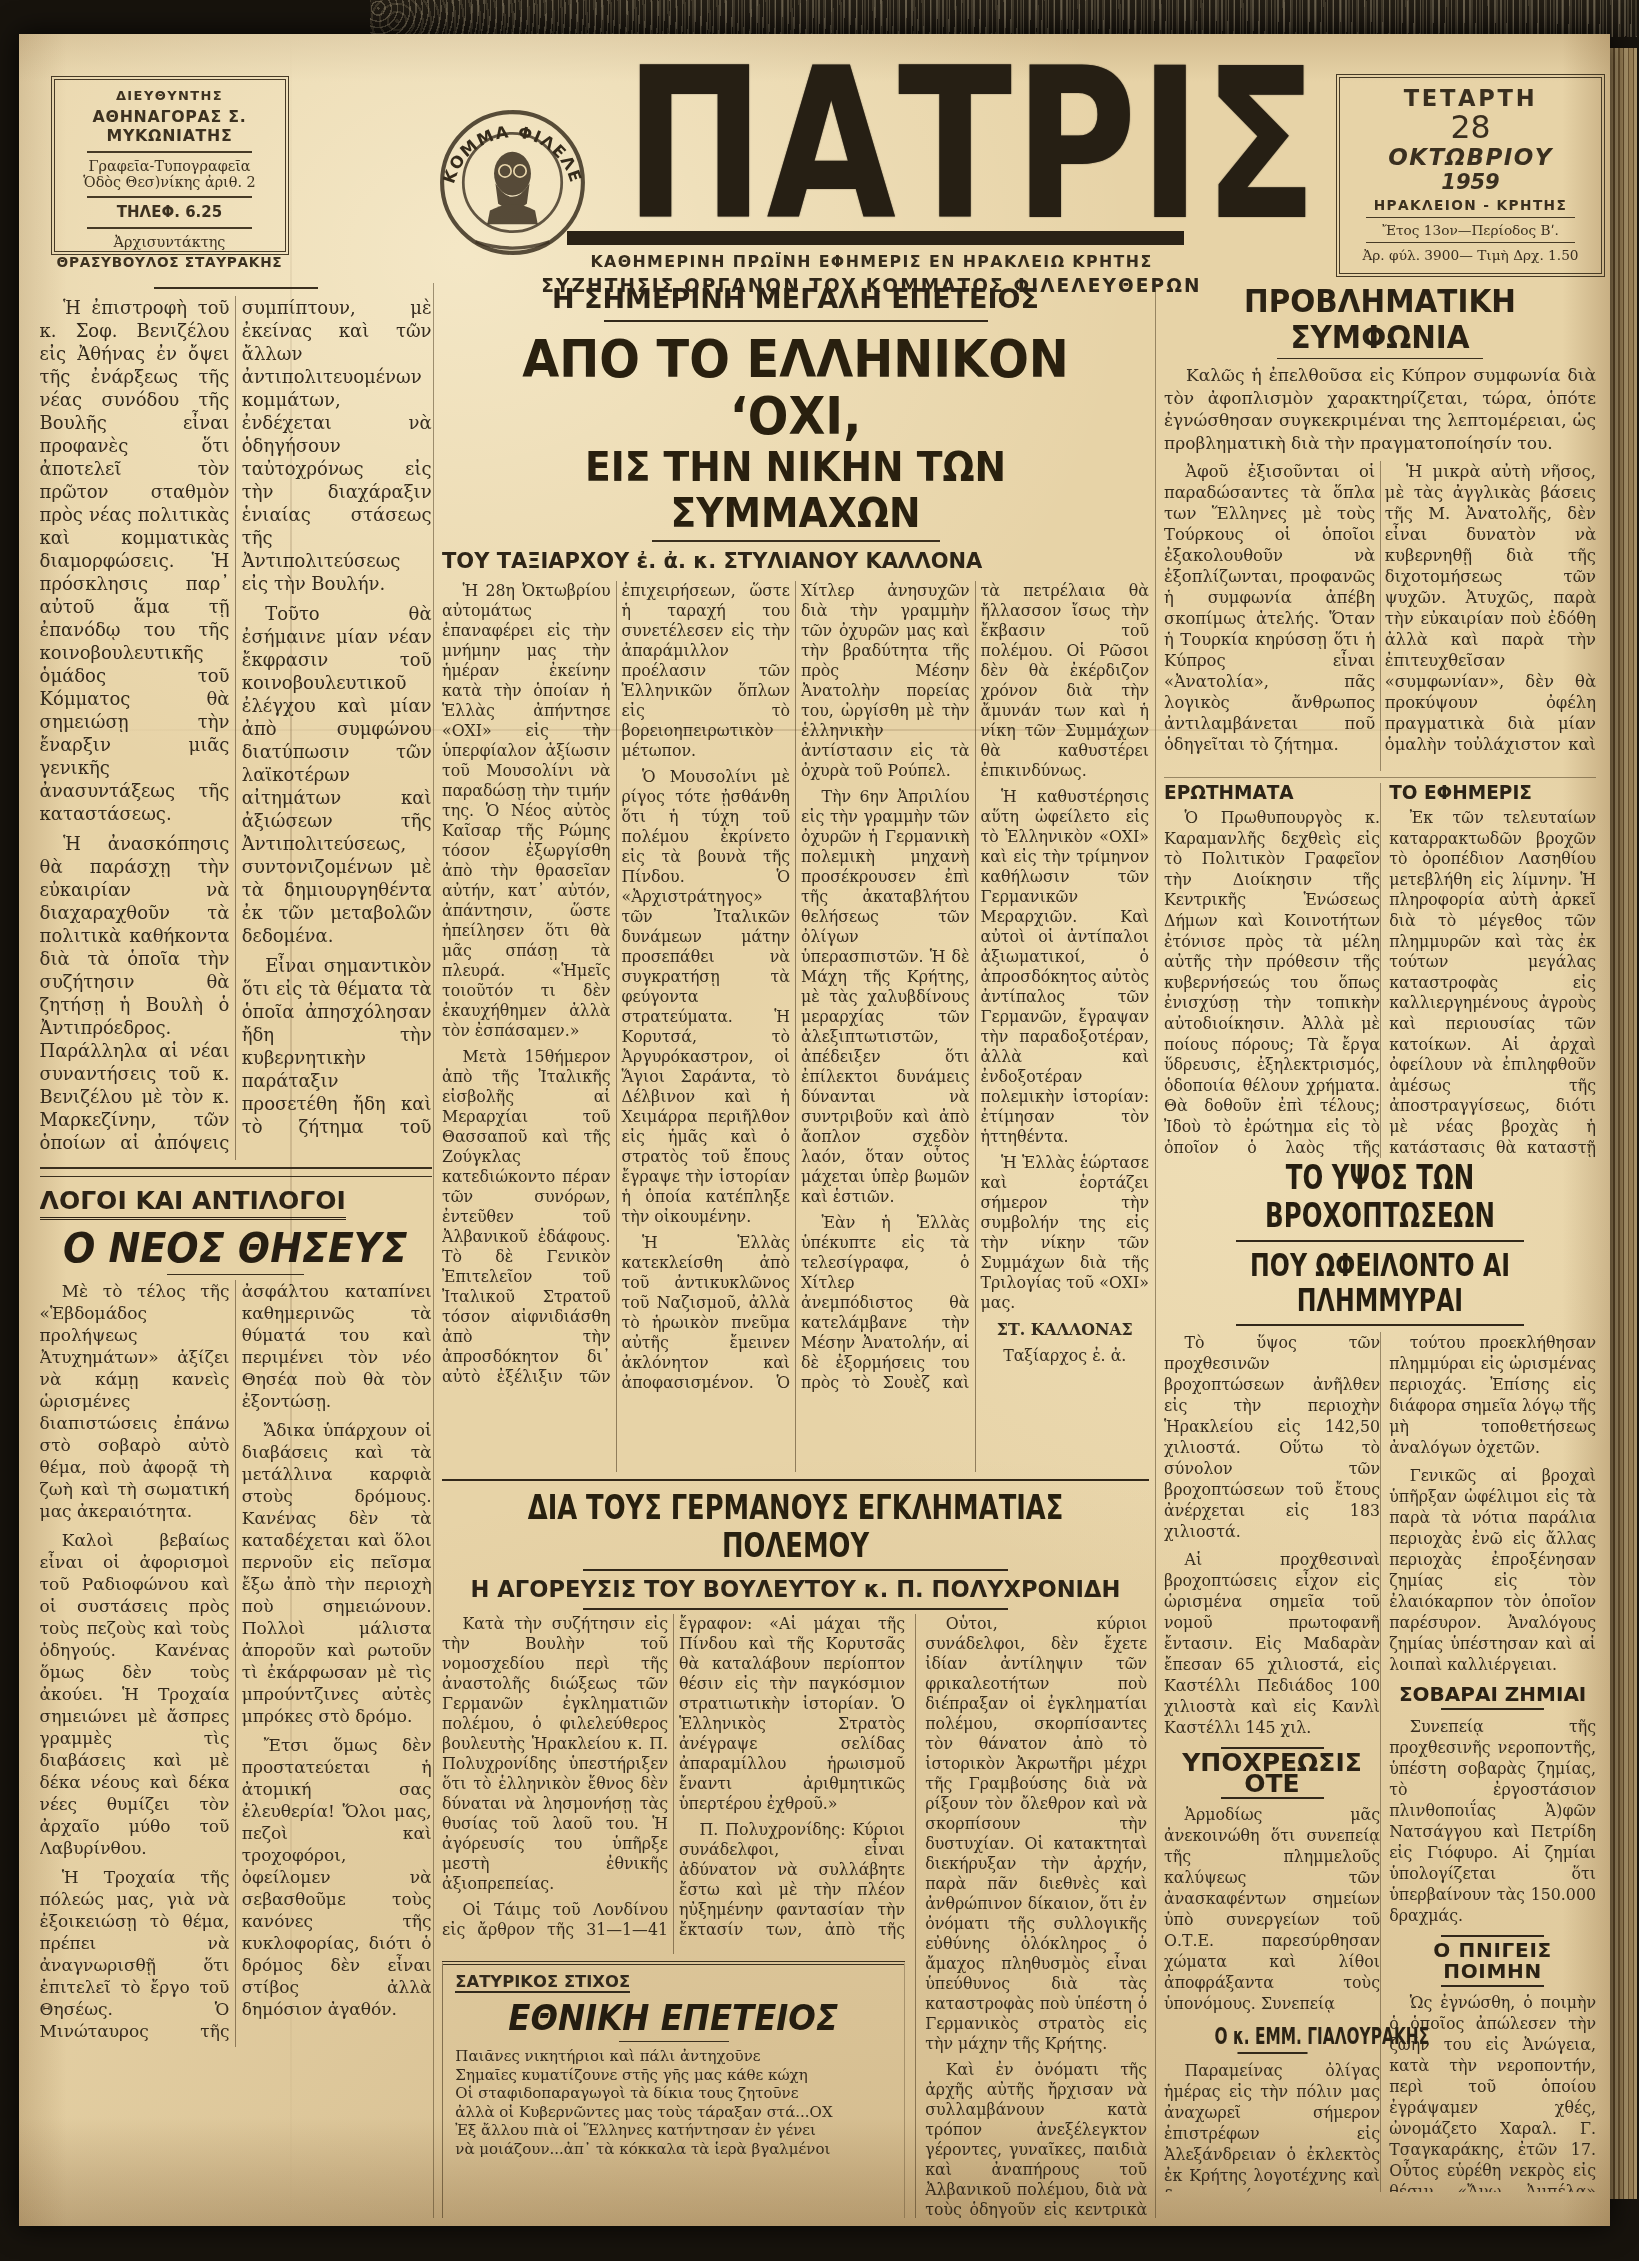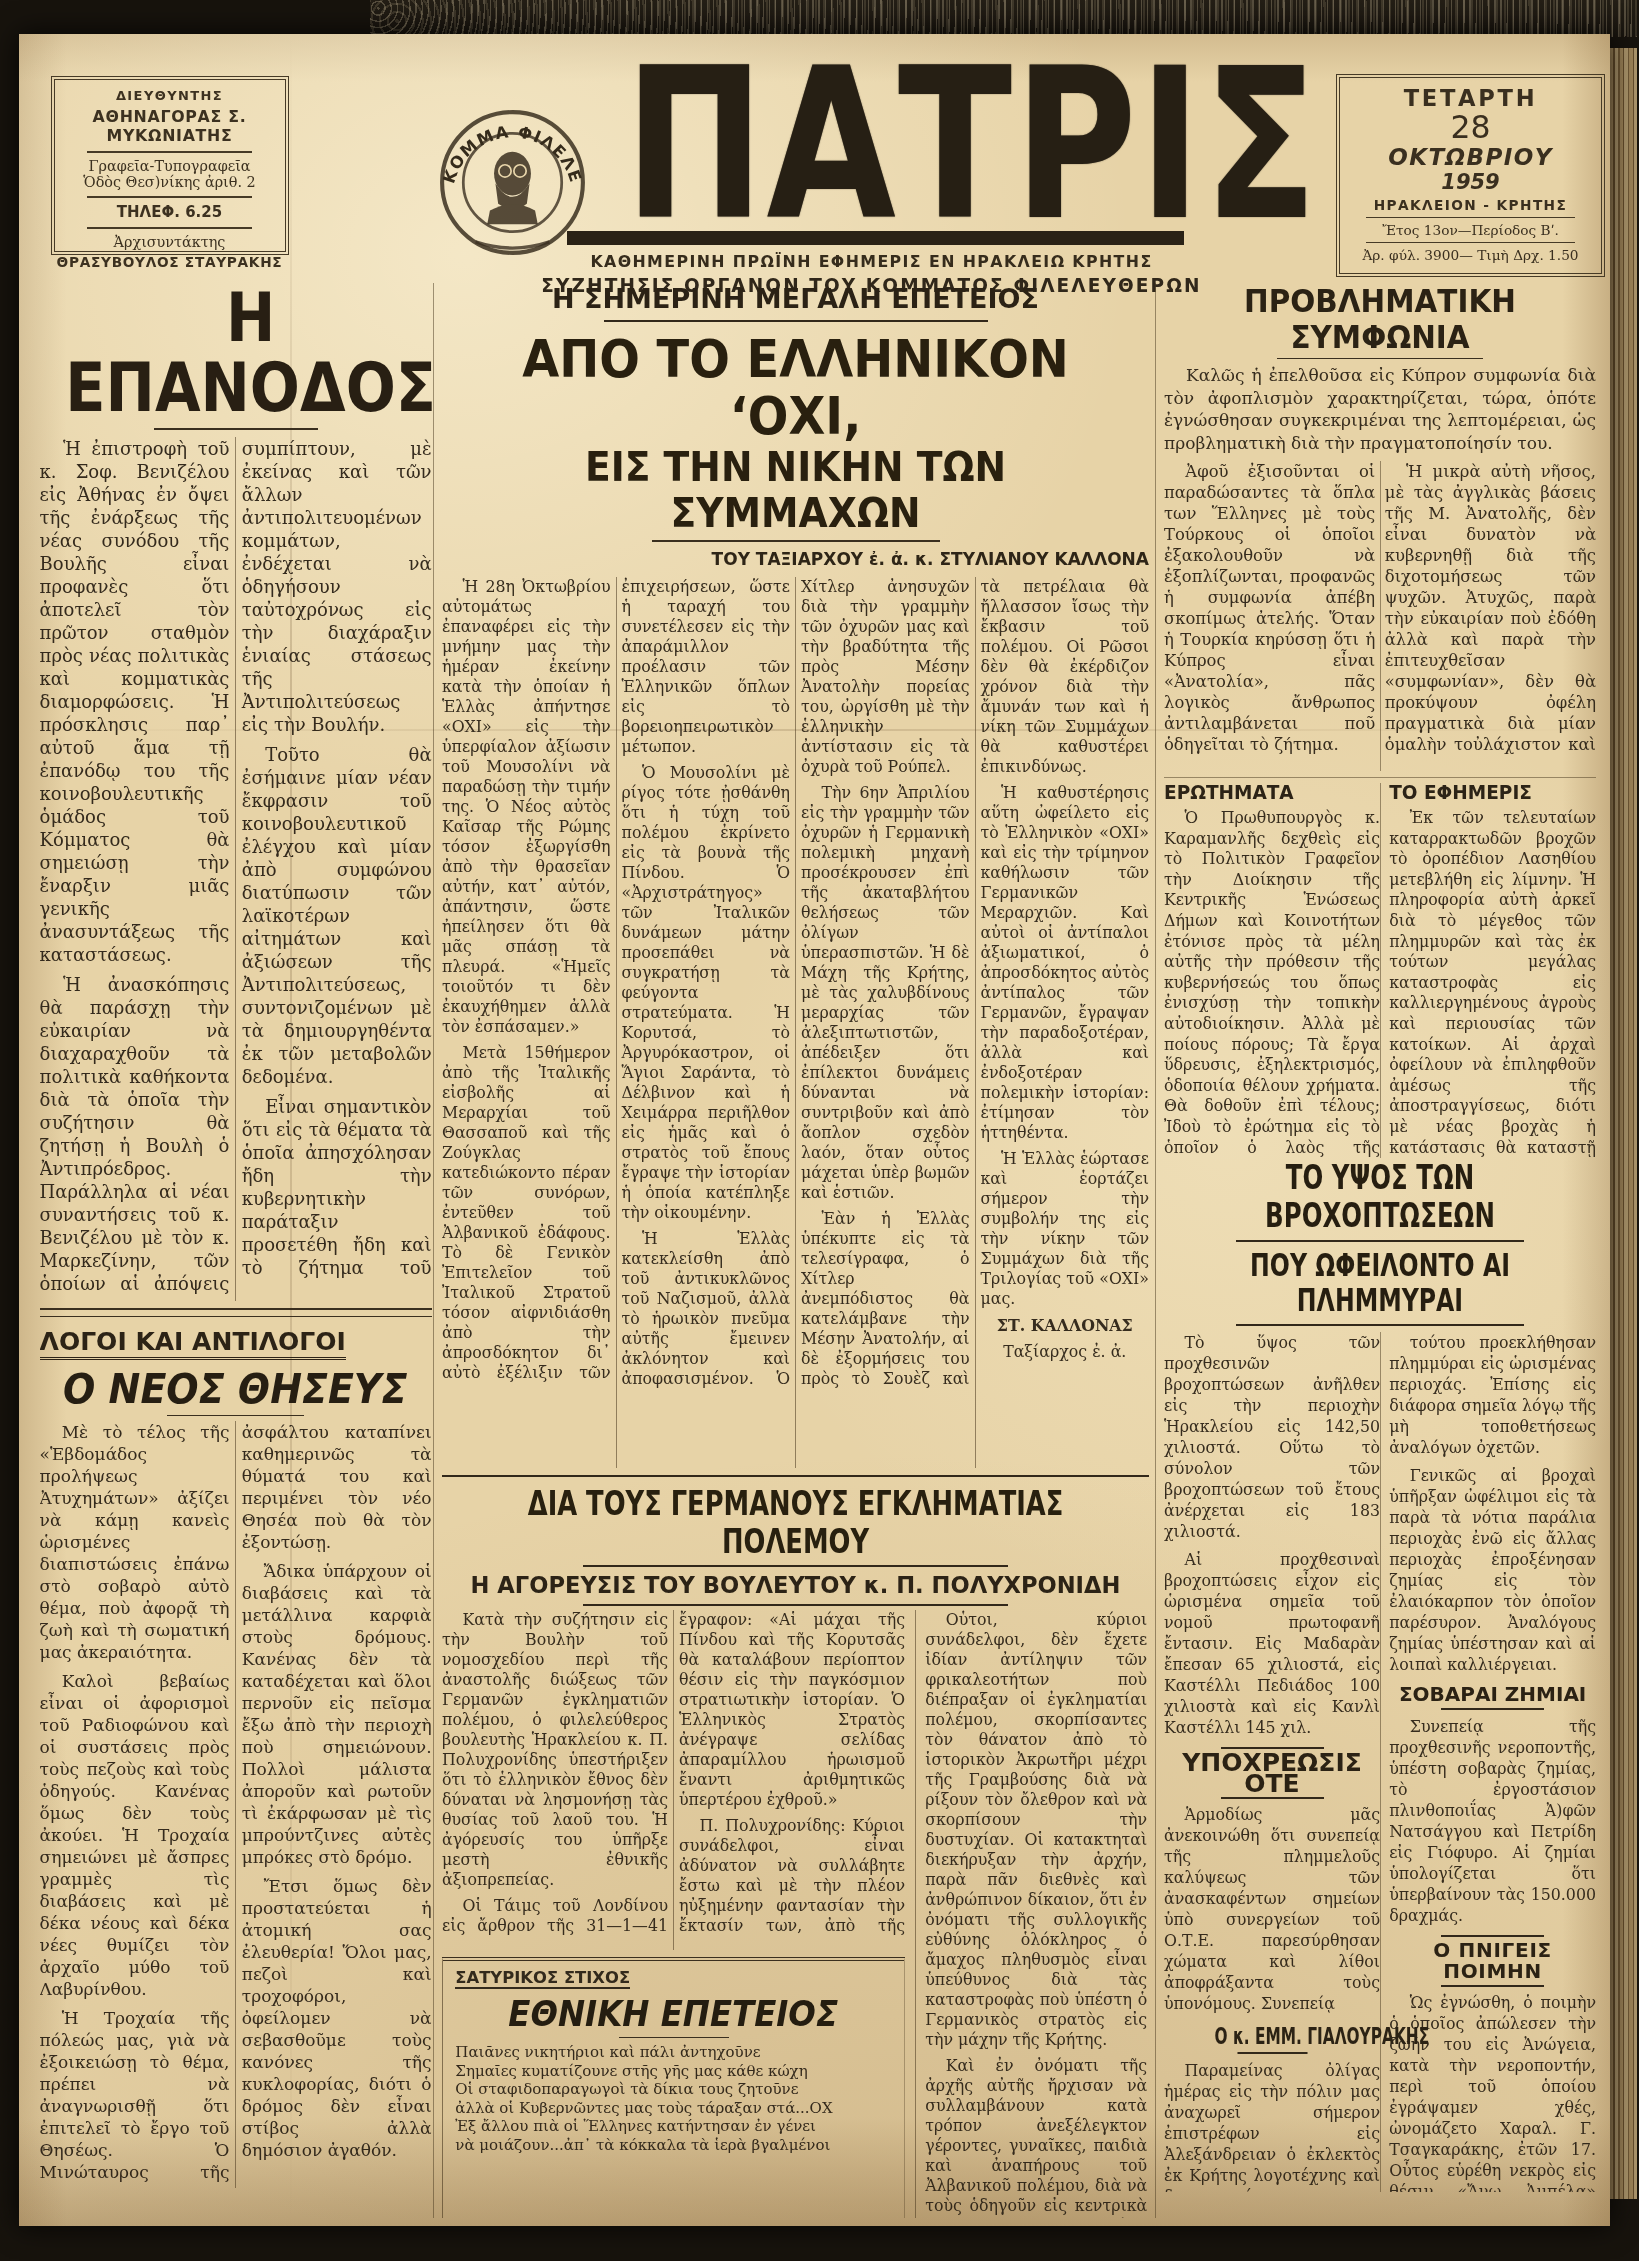--- a/index.html
+++ b/index.html
@@ -75,21 +75,21 @@
   .thiseus span{display:inline-block;transform:scaleX(.95);}
   .th-body{height:767px;font-size:17px;line-height:22px;color:rgba(42,33,21,.95);}
 
   
   .colC{position:absolute;left:423px;top:249px;width:707px;height:1935px;overflow:hidden;}
   .kicker{text-align:center;font-family:"DejaVu Sans",sans-serif;font-weight:bold;font-size:27px;color:#2b2215;}
   .kicker-rule{border-top:2.1px solid #32281a;width:384px;margin:5.5px auto 9.6px;}
   .h1a,.h1b{text-align:center;font-family:"DejaVu Sans",sans-serif;font-weight:900;color:#29200f;line-height:1.1;margin:0;}
   .h1a{font-size:52px;}.h1b{font-size:41px;}
   .h1a span,.h1b span{display:inline-block;transform:scaleX(.92);}
-  .byline{text-align:right;font-family:"DejaVu Sans",sans-serif;font-weight:bold;font-size:17px;color:#2e2517;margin:6.9px 0 8.2px;}
+  .byline{text-align:left;font-family:"DejaVu Sans",sans-serif;font-weight:bold;font-size:21px;color:#2e2517;margin:6.9px 0 8.2px;}
   .main-body{height:891px;column-count:4;column-gap:11px;column-rule:0.7px solid rgba(72,55,30,.55);
     font-size:15.8px;line-height:20px;color:rgba(44,35,22,.95);overflow:hidden;}
   .sig{ text-indent:0;text-align:center;font-weight:bold;}
   .full-rule{border-top:2.1px solid #32281a;margin:6.9px 0 8.2px;}
   .h2a,.h2b{text-align:center;font-family:"DejaVu Sans",sans-serif;font-weight:900;color:#28200f;margin:0;line-height:1.15;}
   .h2a{font-size:36px;}.h2a span{display:inline-block;transform:scaleX(.92);}
   .h2b{font-size:33px;}.h2b span{display:inline-block;transform:scaleX(.78);}
   .subhead{text-align:center;font-family:"DejaVu Sans",sans-serif;font-weight:bold;font-size:22.6px;color:#2c2316;
     margin:5.5px 0;}
   .sh-rule{border-top:2.1px solid #32281a;width:425px;margin:4.1px auto;}
@@ -191,21 +191,20 @@
       <div class="sep"></div>
       <div class="dt-edition">Ἔτος 13ον—Περίοδος Βʹ.</div>
       <div class="sep"></div>
       <div class="dt-issue">Ἀρ. φύλ. 3900— Τιμὴ Δρχ. 1.50</div>
     </div>
 
     <div class="vline" style="left:414px;top:249px;height:1935px;"></div>
     <div class="vline" style="left:1136px;top:249px;height:1935px;"></div>
 
     <section class="colL">
-      <h1><span>Η ΕΠΑΝΟΔΟΣ</span></h1>
       <div class="rule-c"></div>
       <div class="ep-body twocol">
         <p>Ἡ ἐπιστροφὴ τοῦ κ. Σοφ. Βενιζέλου εἰς Ἀθήνας ἐν ὄψει τῆς ἐνάρξεως τῆς νέας συνόδου τῆς Βουλῆς εἶναι προφανὲς ὅτι ἀποτελεῖ τὸν πρῶτον σταθμὸν πρὸς νέας πολιτικὰς καὶ κομματικὰς διαμορφώσεις. Ἡ πρόσκλησις παρ᾽ αὐτοῦ ἅμα τῇ ἐπανόδῳ του τῆς κοινοβουλευτικῆς ὁμάδος τοῦ Κόμματος θὰ σημειώσῃ τὴν ἔναρξιν μιᾶς γενικῆς ἀνασυντάξεως τῆς καταστάσεως.</p>
         <p>Ἡ ἀνασκόπησις θὰ παράσχῃ τὴν εὐκαιρίαν νὰ διαχαραχθοῦν τὰ πολιτικὰ καθήκοντα διὰ τὰ ὁποῖα τὴν συζήτησιν θὰ ζητήσῃ ἡ Βουλὴ ὁ Ἀντιπρόεδρος. Παράλληλα αἱ νέαι συναντήσεις τοῦ κ. Βενιζέλου μὲ τὸν κ. Μαρκεζίνην, τῶν ὁποίων αἱ ἀπόψεις συμπίπτουν, μὲ ἐκείνας καὶ τῶν ἄλλων ἀντιπολιτευομένων κομμάτων, ἐνδέχεται νὰ ὁδηγήσουν ταὐτοχρόνως εἰς τὴν διαχάραξιν ἑνιαίας στάσεως τῆς Ἀντιπολιτεύσεως εἰς τὴν Βουλήν.</p>
         <p>Τοῦτο θὰ ἐσήμαινε μίαν νέαν ἔκφρασιν τοῦ κοινοβουλευτικοῦ ἐλέγχου καὶ μίαν ἀπὸ συμφώνου διατύπωσιν τῶν λαϊκοτέρων αἰτημάτων καὶ ἀξιώσεων τῆς Ἀντιπολιτεύσεως, συντονιζομένων μὲ τὰ δημιουργηθέντα ἐκ τῶν μεταβολῶν δεδομένα.</p>
         <p>Εἶναι σημαντικὸν ὅτι εἰς τὰ θέματα τὰ ὁποῖα ἀπησχόλησαν ἤδη τὴν κυβερνητικὴν παράταξιν προσετέθη ἤδη καὶ τὸ ζήτημα τοῦ Ψηφίσματος. Ἡ παράτασις τῆς ἰσχύος τοῦ ψηφίσματος τούτου ἀλλὰ καὶ ὁ τρόπος μὲ τὸν ὁποῖον ἐφαρμόζεται, ἀποτελεῖ ἀναχρονισμόν. Ἡ ἀντίθεσις τοῦ ψηφίσματος πρὸς τὰς σημερινὰς πολιτικάς, κοινωνικὰς καὶ διεθνεῖς ἀκόμη συνθήκας, εἶναι προφανής.</p>
 
       </div>
       <div class="wavy"></div>
       <div class="logoi-k">ΛΟΓΟΙ ΚΑΙ ΑΝΤΙΛΟΓΟΙ</div>

